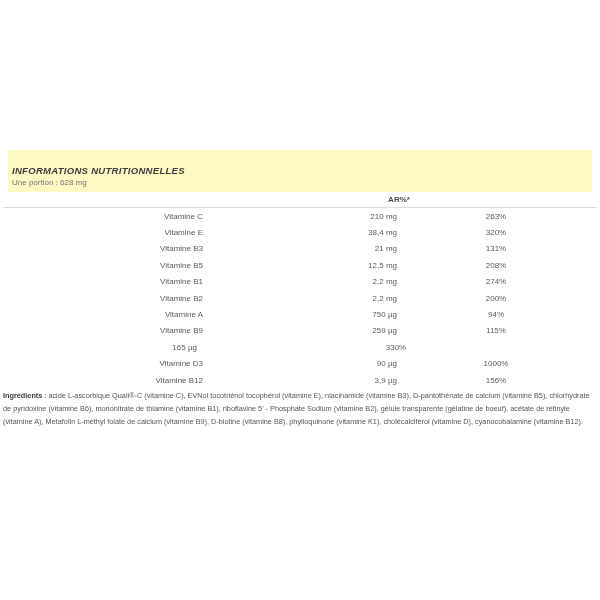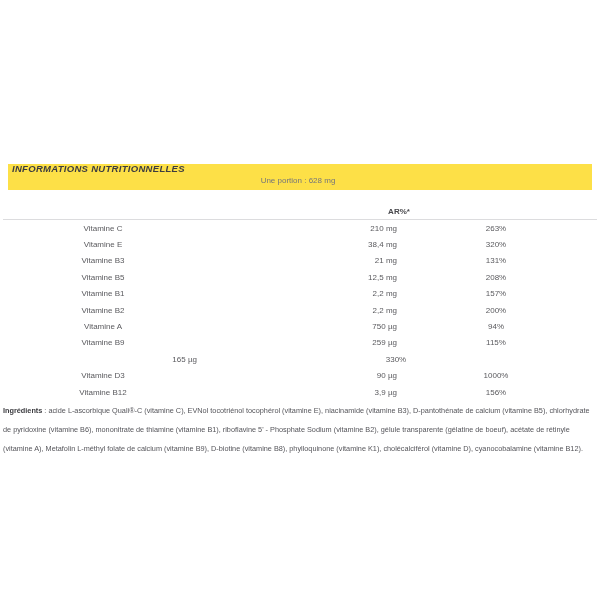--- a/index.html
+++ b/index.html
@@ -5,41 +5,41 @@
   html,body{margin:0;padding:0;}
   body{
     width:600px;height:600px;background:#ffffff;
     font-family:"Liberation Sans",sans-serif;
     -webkit-font-smoothing:antialiased;
   }
   .page{position:relative;width:600px;height:600px;overflow:hidden;background:#fff;}
   .content{position:absolute;top:150px;left:3px;width:594px;}
 
   
-  .band{margin:14px 5px;background:#fde047;padding:0 8px 5px 4px;}
+  .band{margin:0 5px;background:#fef9c3;padding:16px 8px 5px 4px;}
   .band-title{
     font-size:9.5px;line-height:10px;font-weight:bold;font-style:italic;
     color:#3c3c40;letter-spacing:.3px;
   }
-  .band-sub{font-size:8px;line-height:9px;color:#75757a;margin-top:2px;text-align:center;}
+  .band-sub{font-size:8px;line-height:9px;color:#75757a;margin-top:2px;}
 
   
   .thead{
     display:flex;align-items:center;height:15px;margin-top:0;
     border-bottom:1px solid #dcdcde;
     font-size:8px;font-weight:bold;color:#48484c;
   }
   .trow{display:flex;align-items:center;height:16.4px;font-size:8px;color:#5a5a5e;}
-  .c-name{width:200px;text-align:center;}
+  .c-name{width:200px;text-align:right;}
   .c-amount{width:194px;text-align:right;}
   .c-ar{flex:1;text-align:center;padding-right:2px;}
 
   
   .ingredients{
-    margin-top:1px;font-size:7.3px;line-height:19px;color:#55555a;
+    margin-top:1px;font-size:7.3px;line-height:13px;color:#55555a;
     text-align:left;padding-right:1px;
   }
   .ingredients b{color:#3c3c40;font-weight:bold;}
 </style>
 </head>
 <body>
 
 <div class="page">
   <div class="content">
 
@@ -70,21 +70,21 @@
     <span class="c-ar">131%</span>
   </div>
           <div class="trow">
     <span class="c-name">Vitamine B5</span>
     <span class="c-amount">12,5 mg</span>
     <span class="c-ar">208%</span>
   </div>
           <div class="trow">
     <span class="c-name">Vitamine B1</span>
     <span class="c-amount">2,2 mg</span>
-    <span class="c-ar">157%</span>
+    <span class="c-ar">274%</span>
   </div>
           <div class="trow">
     <span class="c-name">Vitamine B2</span>
     <span class="c-amount">2,2 mg</span>
     <span class="c-ar">200%</span>
   </div>
           <div class="trow">
     <span class="c-name">Vitamine A</span>
     <span class="c-amount">750 µg</span>
     <span class="c-ar">94%</span>

